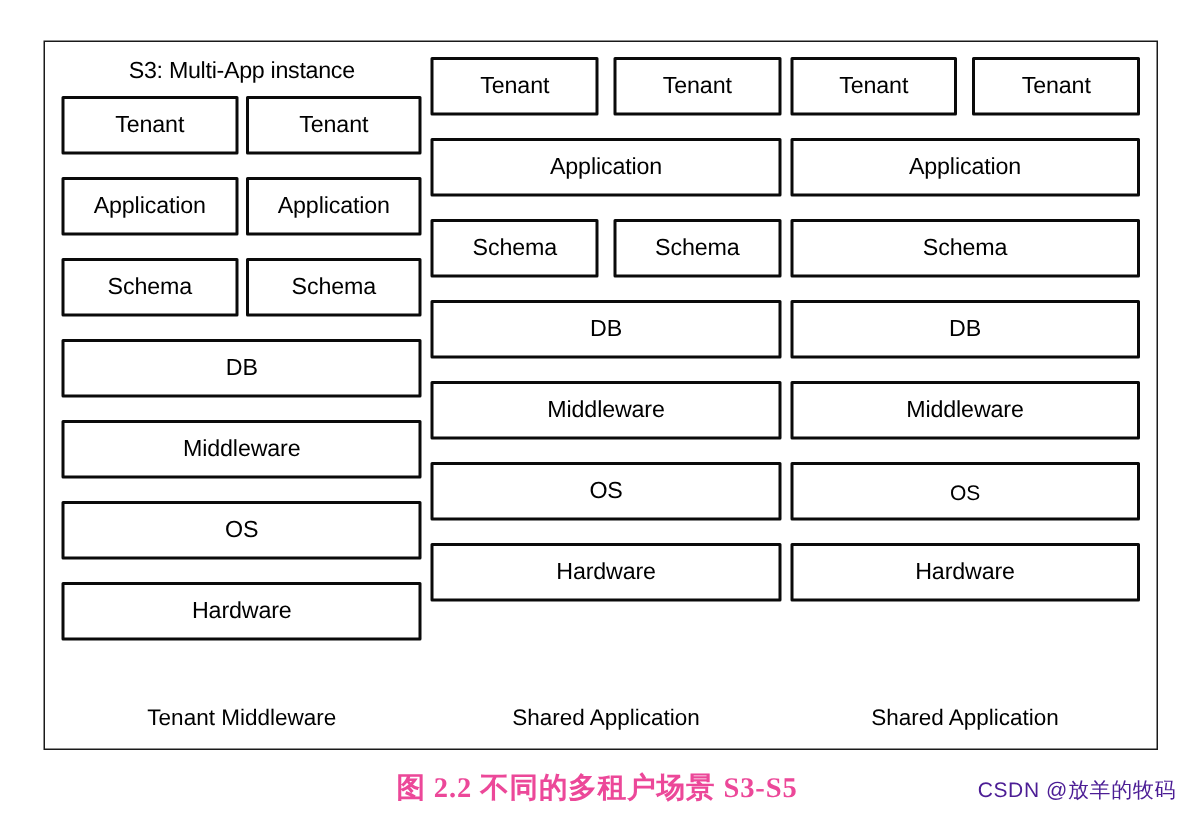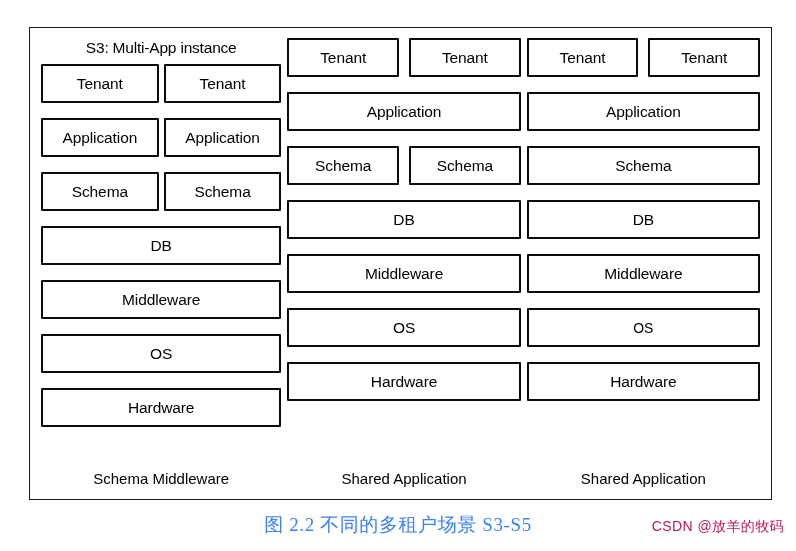--- a/index.html
+++ b/index.html
@@ -111,30 +111,31 @@
   
   #caption {
     position: absolute;
     left: 0;
     right: 0;
     top: 512px;
     text-align: center;
     font-family: "Liberation Serif", serif;
     font-size: 19px;
     letter-spacing: 0.6px;
-    color: #3b82f6;
+    color: #ec4899;
+    font-weight: bold;
   }
 
   
   #watermark {
     position: absolute;
     right: 12px;
     top: 518px;
     font-size: 14px;
-    color: #be185d;
+    color: #4c1d95;
     letter-spacing: 0.4px;
     white-space: nowrap;
   }
 </style>
 </head>
 <body>
 
 <div id="figure-frame">
   <div id="columns">
 
@@ -167,21 +168,21 @@
 
         <div class="row">
           <div class="box">OS</div>
         </div>
 
         <div class="row">
           <div class="box">Hardware</div>
         </div>
 
       </div>
-      <div class="column-footer">Schema Middleware</div>
+      <div class="column-footer">Tenant Middleware</div>
     </div>
 
     <div class="column col-1">
       <div class="rows">
 
         <div class="row">
           <div class="box">Tenant</div>
           <div class="box">Tenant</div>
         </div>
 

